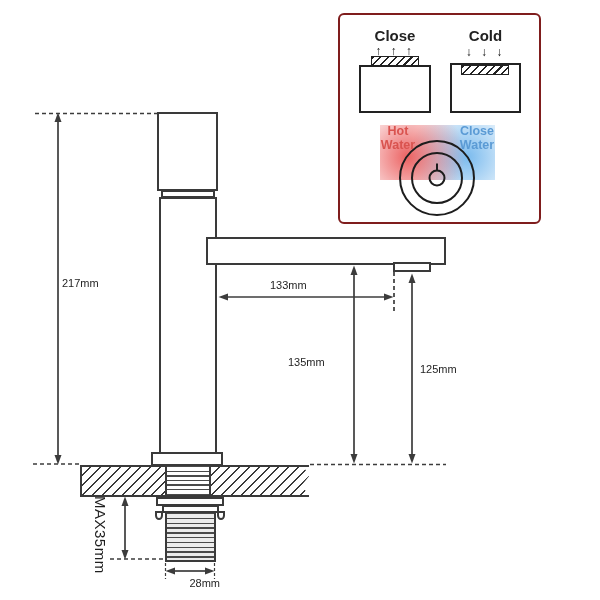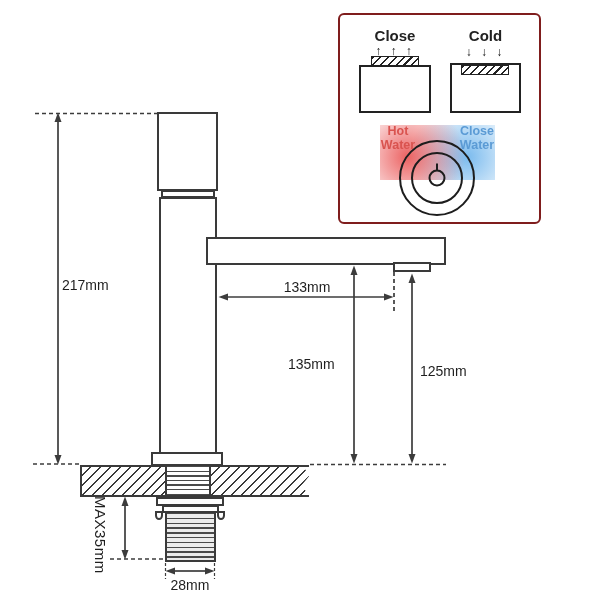--- a/index.html
+++ b/index.html
@@ -15,21 +15,21 @@
     background-color:#fff;
   }
   .threads{
     background-image:repeating-linear-gradient(to bottom,#4a4a4a 0 1.4px,transparent 1.4px 4.6px);
     background-color:#fff;
   }
   .threads-gray{
     background-image:repeating-linear-gradient(to bottom,#4a4a4a 0 1.4px,transparent 1.4px 4.8px);
     background-color:#ececec;
   }
-  .dimlabel{position:absolute;font-size:14px;line-height:1;white-space:nowrap;}
+  .dimlabel{position:absolute;font-size:11px;line-height:1;white-space:nowrap;}
   .vlabel{
     position:absolute;font-size:15px;line-height:1;
     writing-mode:vertical-rl;letter-spacing:.5px;
   }
   svg{display:block;}
   
   #inset{
     position:absolute;left:338px;top:13px;width:203px;height:211px;
     border:2px solid #7f1d1d;background:#fff;box-sizing:border-box;border-radius:6px;
   }
@@ -108,25 +108,25 @@
     <polygon points="125,559.5 121.5,550 128.5,550" fill="#3c3c3c" stroke="none"></polygon>
 
     <path d="M174 571 H206"></path>
     <polygon points="165.5,571 175,567.5 175,574.5" fill="#3c3c3c" stroke="none"></polygon>
     <polygon points="214.5,571 205,567.5 205,574.5" fill="#3c3c3c" stroke="none"></polygon>
     <path d="M165.5 563 V579" stroke-width="1.2" stroke-dasharray="3 2"></path>
     <path d="M214.5 563 V579" stroke-width="1.2" stroke-dasharray="3 2"></path>
   </svg>
 
   <div class="dimlabel" style="left:62px;top:278px;z-index:6;">217mm</div>
-  <div class="dimlabel" style="left:270px;top:280px;width:74px;text-align:center;z-index:6;">133mm</div>
+  <div class="dimlabel" style="left:270px;top:280px;width:74px;z-index:6;">133mm</div>
   <div class="dimlabel" style="left:288px;top:357px;width:60px;text-align:left;z-index:6;">135mm</div>
   <div class="dimlabel" style="left:420px;top:357px;z-index:6;margin-top:7px;">125mm</div>
   <div class="vlabel" style="left:93px;top:496px;height:92px;z-index:6;">MAX35mm</div>
-  <div class="dimlabel" style="left:160px;top:578px;width:60px;text-align:center;z-index:6;">28mm</div>
+  <div class="dimlabel" style="left:160px;top:578px;width:60px;text-align:right;z-index:6;">28mm</div>
 
   <div id="inset">
 
     <div class="lbl" style="left:19px;top:12px;width:72px;">Close</div>
     <div class="lbl" style="left:110px;top:12px;width:71px;">Cold</div>
 
     <div class="arrows" style="left:19px;top:30px;width:72px;">↑ ↑ ↑</div>
     <div class="arrows" style="left:110px;top:31px;width:71px;">↓ ↓ ↓</div>
 
     <div class="handle" style="left:31px;top:41px;width:48px;height:10px;z-index:2;"></div>

